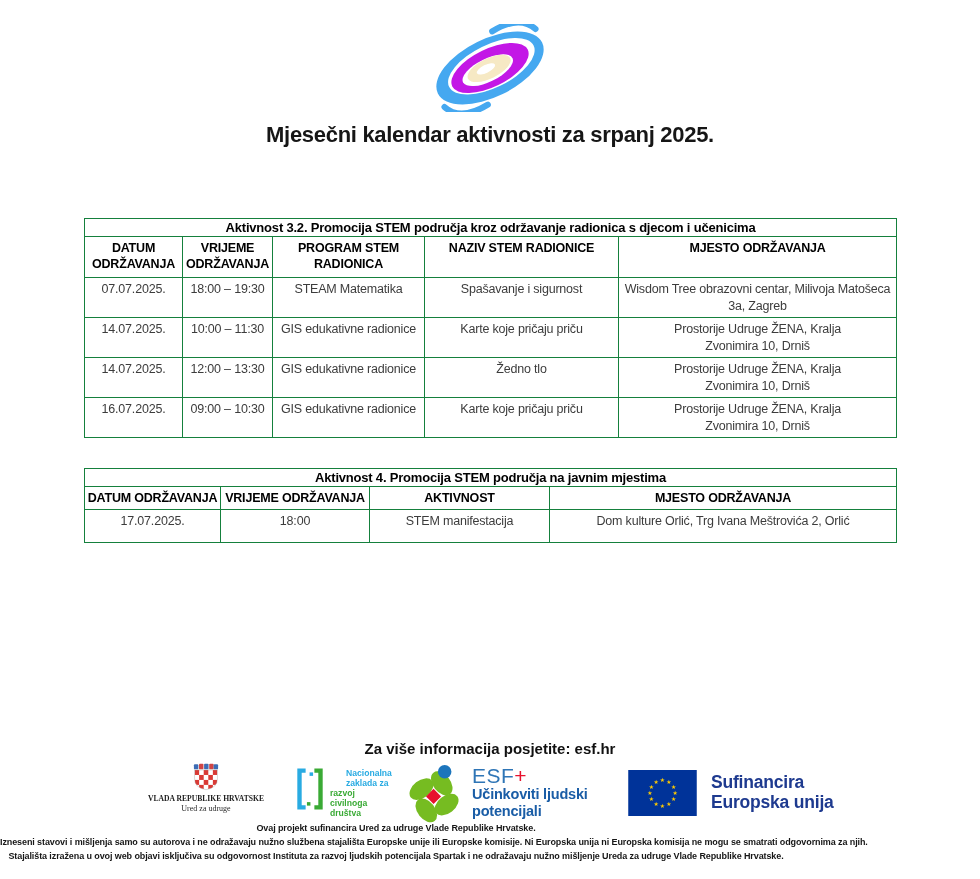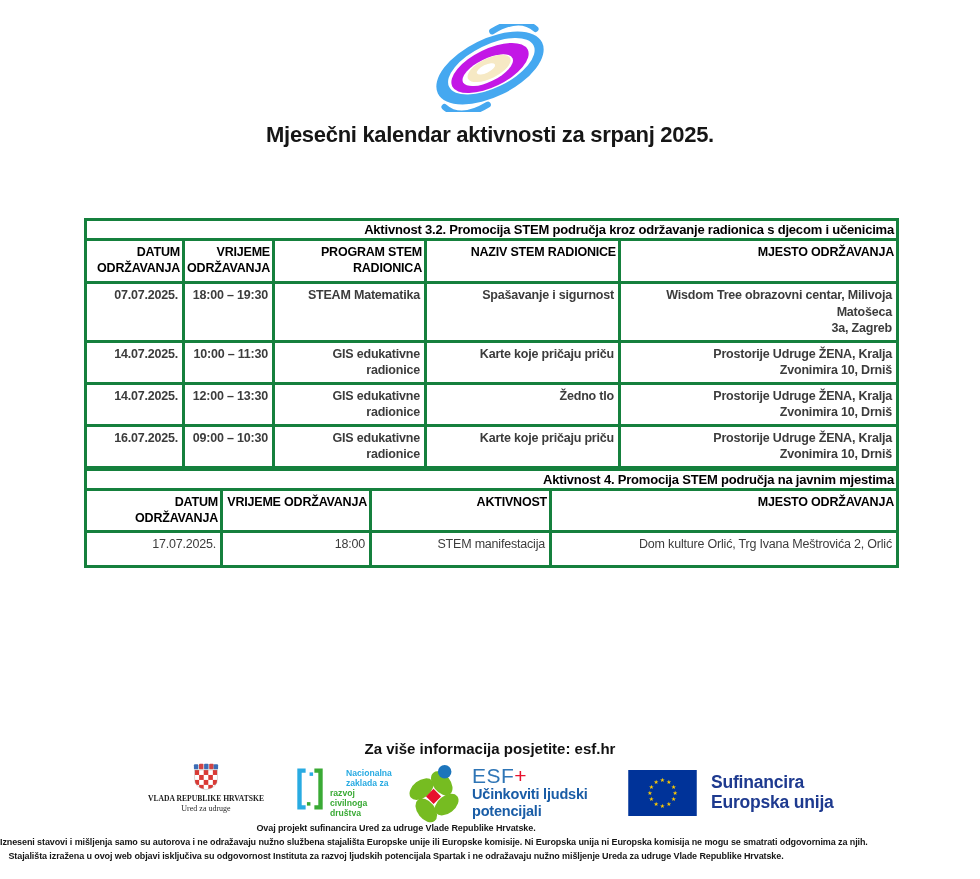--- a/index.html
+++ b/index.html
@@ -9,27 +9,27 @@
   
   #galaxy-logo{position:absolute;left:426px;top:24px;width:128px;height:88px;}
   #page-title{position:absolute;top:122px;left:0;width:980px;text-align:center;
               font-size:22px;font-weight:700;letter-spacing:-0.3px;color:#161616;}
 
   
   .table-host{position:absolute;left:84px;width:814px;}
   #table1{top:218px;}
   #table2{top:468px;}
   .cal-table{border-collapse:collapse;width:812px;table-layout:fixed;}
-  .cal-table th,.cal-table td{border:3px solid #15803d;text-align:right;vertical-align:top;
+  .cal-table th,.cal-table td{border:1px solid #15803d;text-align:center;vertical-align:top;
                               white-space:pre-line;overflow:hidden;}
   .title-cell{font-size:13px;font-weight:700;padding:1px 2px;color:#000;letter-spacing:-0.2px;}
   .col-head{font-size:12.5px;font-weight:700;padding:3px 2px;line-height:1.3;color:#000;letter-spacing:-0.2px;}
   .cal-table td{font-size:12.5px;color:#3c3c3c;padding:3px 4px;line-height:1.32;letter-spacing:-0.2px;}
   #table1 .col-head{height:34px;}
-  #table1 td{height:30px;font-weight:bold;}
+  #table1 td{height:30px;}
   #table2 td{height:26px;}
 
   
   #info-line{position:absolute;top:740px;left:0;width:980px;text-align:center;
              font-size:15px;font-weight:700;color:#111;}
   #logo-strip{position:absolute;top:760px;left:0;width:980px;height:70px;}
   .logo-block{position:absolute;display:flex;align-items:flex-start;}
 
   #gov-logo{left:146px;top:2px;width:120px;display:block;text-align:center;}
   .gov-line1{font-family:"Liberation Serif", serif;font-weight:700;font-size:7.6px;color:#1c1c1c;margin-top:2px;}

